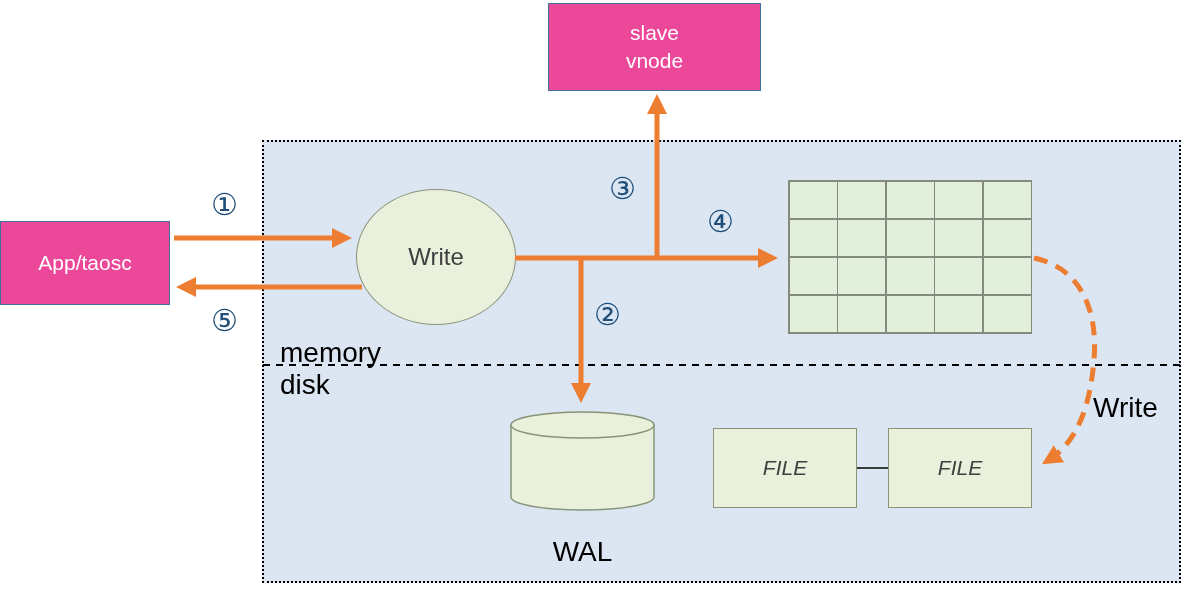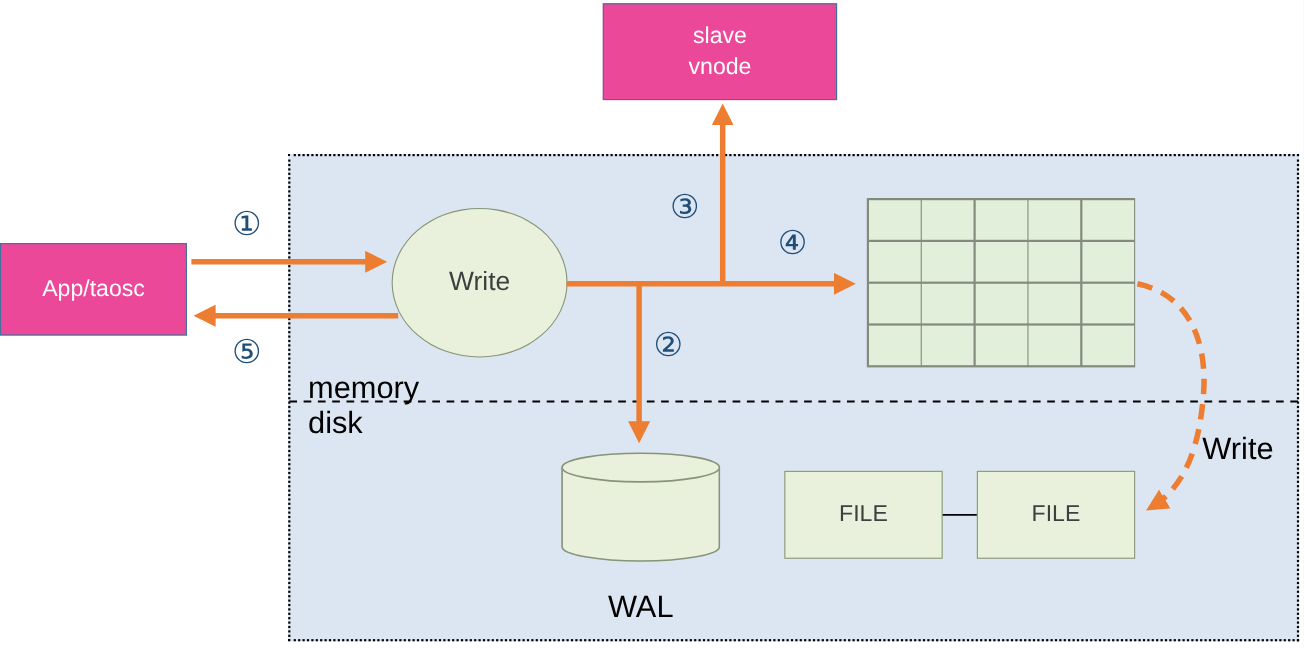--- a/index.html
+++ b/index.html
@@ -12,21 +12,21 @@
     position:absolute;left:262px;top:140px;width:919px;height:443px;
     background:#dce6f2;border:2px dotted #000000;box-sizing:border-box;
   }
   
   .box{position:absolute;display:flex;align-items:center;justify-content:center;box-sizing:border-box;}
   .blue{background:#ec4899;border:1.5px solid #41719c;color:#ffffff;font-size:21px;}
   .app-box{left:0px;top:221px;width:170px;height:84px;}
   .slave-box{left:548px;top:3px;width:213px;height:88px;text-align:center;}
   .prelines{white-space:pre-line;line-height:1.35;}
   
-  .green{background:#e9f0dc;border:1.5px solid #879478;color:#3f3f3f;}
+  .green{background:#e9f0dc;border:1.5px solid #879478;color:#3f3f3f;font-style:italic;}
   .write-ellipse{
     position:absolute;left:356px;top:189px;width:160px;height:136px;
     background:#e9f0dc;border:1.5px solid #879478;border-radius:50%;
     display:flex;align-items:center;justify-content:center;
     font-size:24px;color:#3f3f3f;box-sizing:border-box;
   }
   .file-box{width:144px;height:80px;font-size:21px;}
   .file1{left:713px;top:428px;}
   .file2{left:888px;top:428px;}
   

